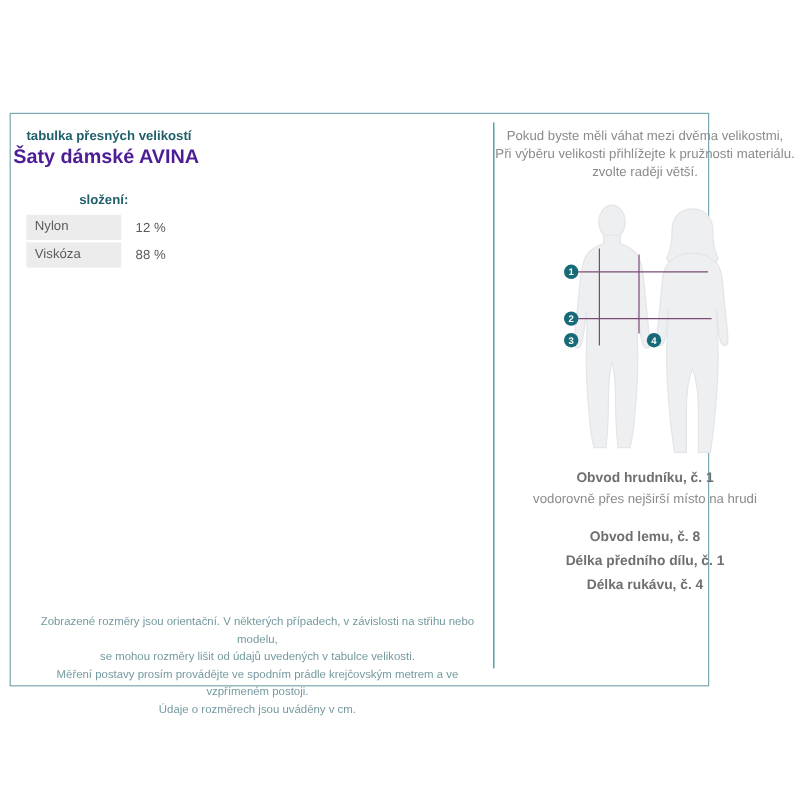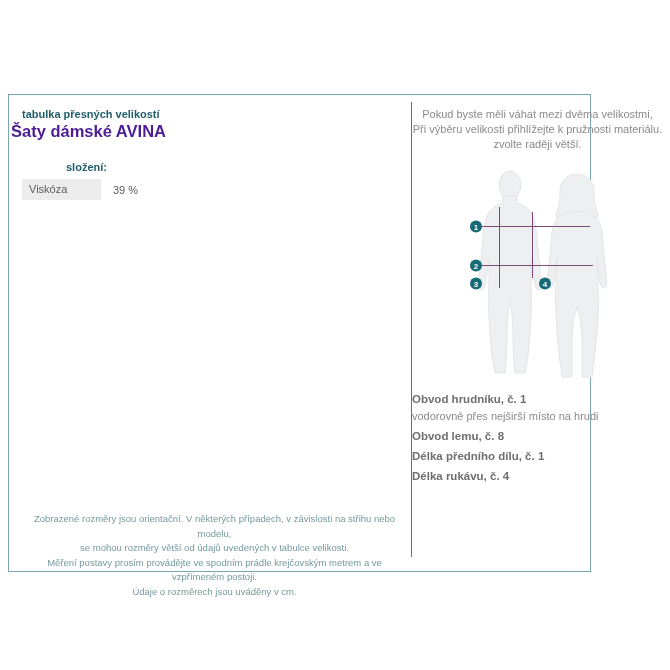--- a/index.html
+++ b/index.html
@@ -61,53 +61,57 @@
   .silhouette { fill: #edeff1; stroke: #e3e5e8; stroke-width: 1; }
   .measure-line { stroke: #7c4a73; stroke-width: 1; fill: none; }
   .marker-circle { fill: #176a78; }
   .marker-num {
     fill: #ffffff; font-size: 8px; font-weight: bold;
     font-family: "Liberation Sans", sans-serif;
     text-anchor: middle;
   }
   .measurements {
     position: absolute; left: 0; top: 297px; width: 100%;
-    text-align: left;
+    text-align: center;
   }
   .m-label {
     font-size: 11.5px; font-weight: bold; color: #6f6f6f;
     line-height: 14px; margin-bottom: 6px;
   }
   .m-label.first { margin-bottom: 3px; }
   .m-note {
     font-size: 11px; color: #8b8b8b;
-    line-height: 14px; margin-bottom: 6px;
+    line-height: 14px; margin-bottom: 18px;
   }
 </style>
 </head>
 <body>
 
 <div class="page">
   <div class="content-box">
 
     <div class="col-left">
       <div class="eyebrow">tabulka přesných velikostí</div>
       <div class="title">Šaty dámské AVINA</div>
       <div class="section-label">složení:</div>
 
       <div class="comp-table">
         <div class="comp-row">
+          <div class="comp-cell-label">Nylon</div>
+          <div class="comp-cell-value">12 %</div>
+        </div>
+        <div class="comp-row">
           <div class="comp-cell-label">Viskóza</div>
-          <div class="comp-cell-value">39 %</div>
+          <div class="comp-cell-value">88 %</div>
         </div>
       </div>
 
       <div class="disclaimer">
         <div>Zobrazené rozměry jsou orientační. V některých případech, v závislosti na střihu nebo modelu,</div>
-        <div>se mohou rozměry větší od údajů uvedených v tabulce velikosti.</div>
+        <div>se mohou rozměry lišit od údajů uvedených v tabulce velikosti.</div>
         <div>Měření postavy prosím provádějte ve spodním prádle krejčovským metrem a ve vzpřímeném postoji.</div>
         <div>Údaje o rozměrech jsou uváděny v cm.</div>
       </div>
     </div>
 
     <div class="divider"></div>
 
     <div class="col-right">
       <div class="hint">
         <div>Pokud byste měli váhat mezi dvěma velikostmi,</div>

